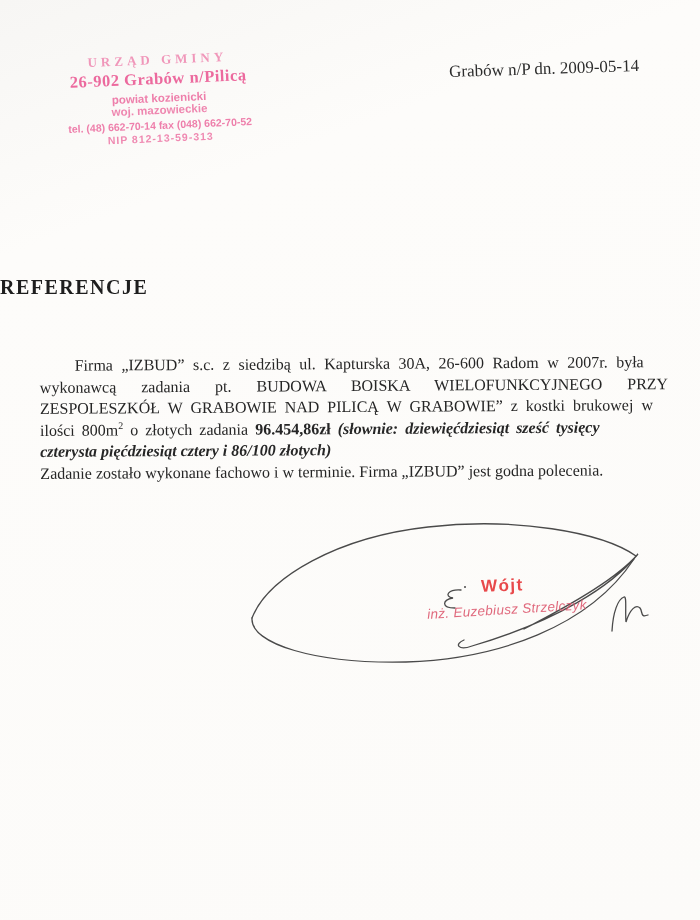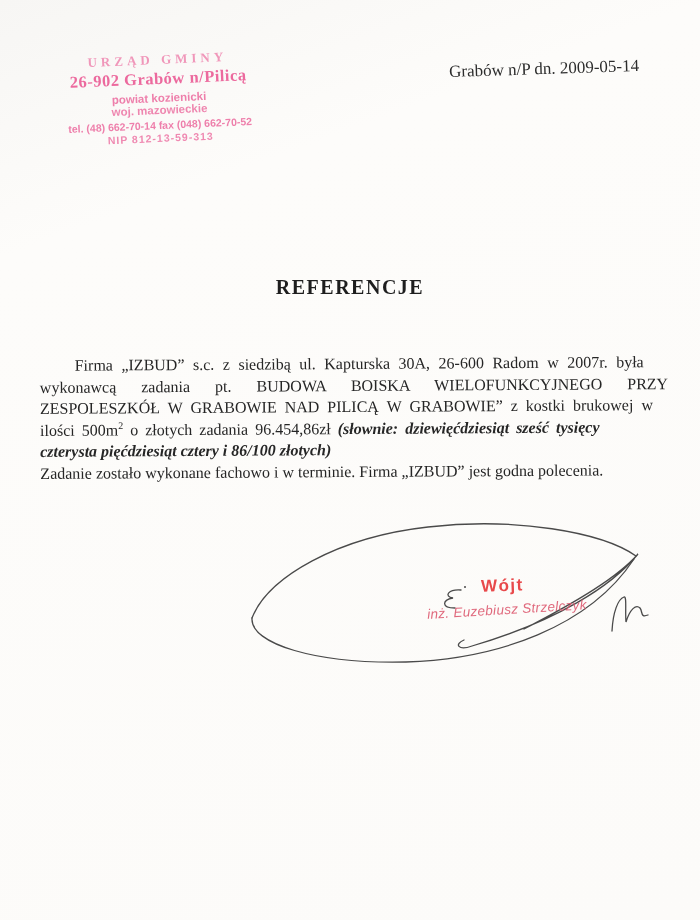--- a/index.html
+++ b/index.html
@@ -16,31 +16,31 @@
   .st-l3 { font-family:"Liberation Sans",sans-serif; font-size:11.5px; margin-top:3px; opacity:.85; }
   .st-l4 { font-family:"Liberation Sans",sans-serif; font-size:11.5px; opacity:.8; }
   .st-l5 { font-family:"Liberation Sans",sans-serif; font-size:10.5px; margin-top:3px;
            white-space:nowrap; margin-left:-14px; width:236px; opacity:.85; }
   .st-l6 { font-family:"Liberation Sans",sans-serif; font-size:10.5px; letter-spacing:1px;
            opacity:.78; margin-top:1px; }
   
   .date { position:absolute; left:449px; top:59px; font-size:17px; color:#2d2d2d;
           transform:rotate(-1.8deg); white-space:nowrap; }
   
-  .title { position:absolute; top:276px; left:0; width:100%; text-align:center;
+  .title { position:absolute; top:276px; left:0; width:100%; 
            font-size:20px; font-weight:bold; letter-spacing:1.5px; color:#1e1e1e; }
   
   .body-block { position:absolute; left:40px; top:353px; width:624px; font-size:16px;
                 line-height:21.6px; color:#262626; transform:rotate(-0.35deg); }
   .bl  { white-space:nowrap; }
   .bl1 { text-indent:35px; word-spacing:4.5px; }
   .bl2 { word-spacing:21px; }
   .bl3 { word-spacing:4px; }
   .bl4 { word-spacing:3px; }
-  .amount { font-weight:normal; }
+  .amount { font-weight:bold; }
   .ital { font-style:italic; font-weight:600; }
   .bl sup { font-size:10px; line-height:0; }
   
   .ink { position:absolute; left:0; top:0; pointer-events:none; color:#4a4a4a; }
   .ink path { fill:none; stroke:currentColor; stroke-width:1.3; stroke-linecap:round; }
   
   .wojt { position:absolute; left:481px; top:576px; font-family:"Liberation Sans",sans-serif;
           font-weight:bold; font-size:17px; letter-spacing:1.5px; transform:rotate(-2deg); }
   .sig-name { position:absolute; left:427px; top:602px; font-family:"Liberation Sans",sans-serif;
               font-style:italic; font-size:13.5px; letter-spacing:.3px; transform:rotate(-3.5deg);
@@ -61,21 +61,21 @@
   </div>
 
   <div class="date">Grabów n/P dn. 2009-05-14</div>
 
   <div class="title">REFERENCJE</div>
 
   <div class="body-block">
     <div class="bl bl1">Firma „IZBUD” s.c. z siedzibą ul. Kapturska 30A, 26-600 Radom w 2007r. była</div>
     <div class="bl bl2">wykonawcą zadania pt. BUDOWA BOISKA WIELOFUNKCYJNEGO PRZY</div>
     <div class="bl bl3">ZESPOLESZKÓŁ W GRABOWIE NAD PILICĄ W GRABOWIE” z kostki brukowej w</div>
-    <div class="bl bl4"><span>ilości 500m</span><sup>2</sup><span> o złotych zadania </span><span class="amount">96.454,86zł </span><span class="ital">(słownie: dziewięćdziesiąt sześć tysięcy</span></div>
+    <div class="bl bl4"><span>ilości 800m</span><sup>2</sup><span> o złotych zadania </span><span class="amount">96.454,86zł </span><span class="ital">(słownie: dziewięćdziesiąt sześć tysięcy</span></div>
     <div class="bl bl5 ital">czterysta pięćdziesiąt cztery i 86/100 złotych)</div>
     <div class="bl bl6">Zadanie zostało wykonane fachowo i w terminie. Firma „IZBUD” jest godna polecenia.</div>
   </div>
 
   <svg class="ink" width="700" height="920" viewBox="0 0 700 920" style="color: rgb(74, 74, 74);">
     <path d="M 252 618 C 268 577, 338 537, 428 527 C 515 517, 602 532, 636 556"></path>
     <path d="M 252 618 C 250 644, 316 664, 406 662 C 498 659, 589 627, 634 559"></path>
     <path d="M 524 629 C 578 601, 618 577, 638 554 C 612 586, 557 621, 472 646 C 458 651, 454 644, 464 640"></path>
     <path d="M 461 590 C 449 589, 443 596, 453 598 C 442 600, 441 608, 455 608"></path>
     <circle cx="465" cy="587" r="1" fill="currentColor" stroke="none"></circle>

